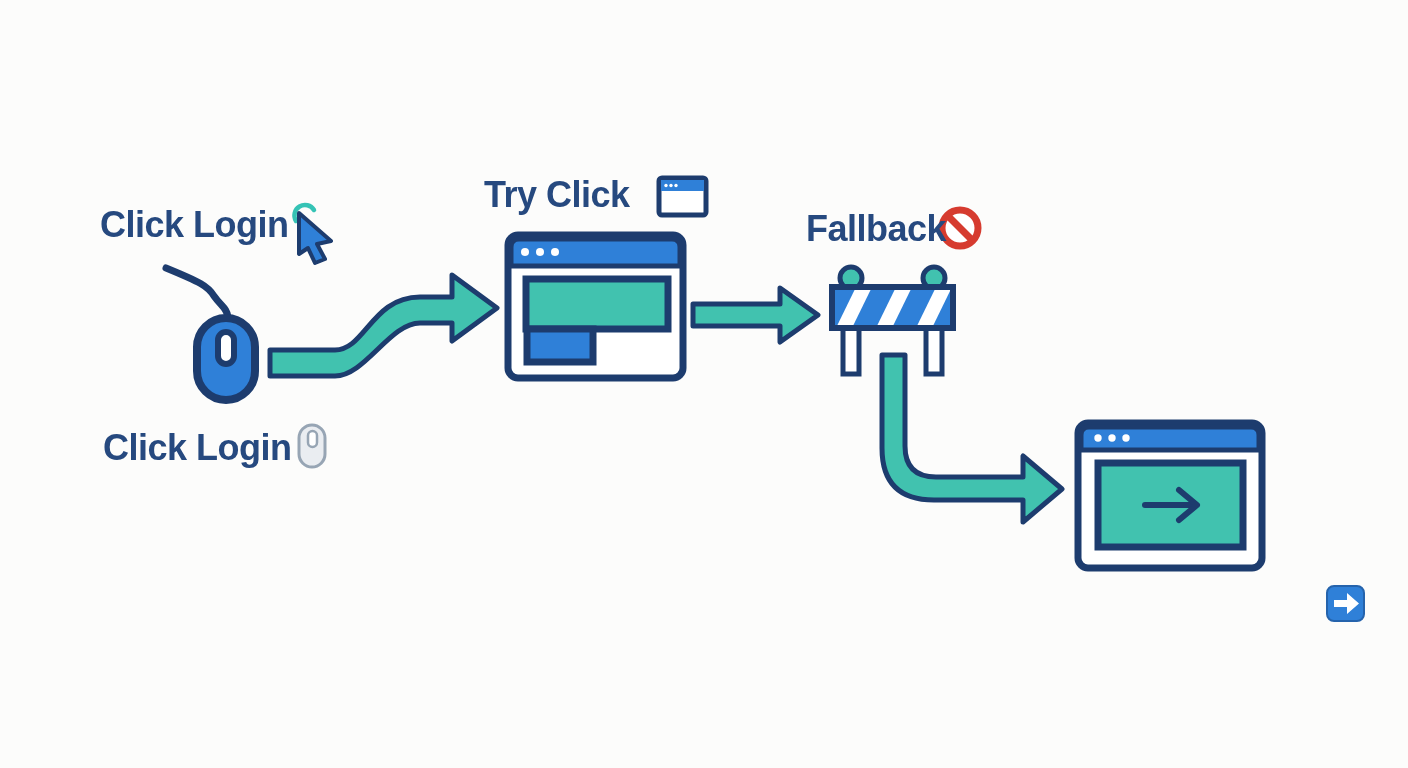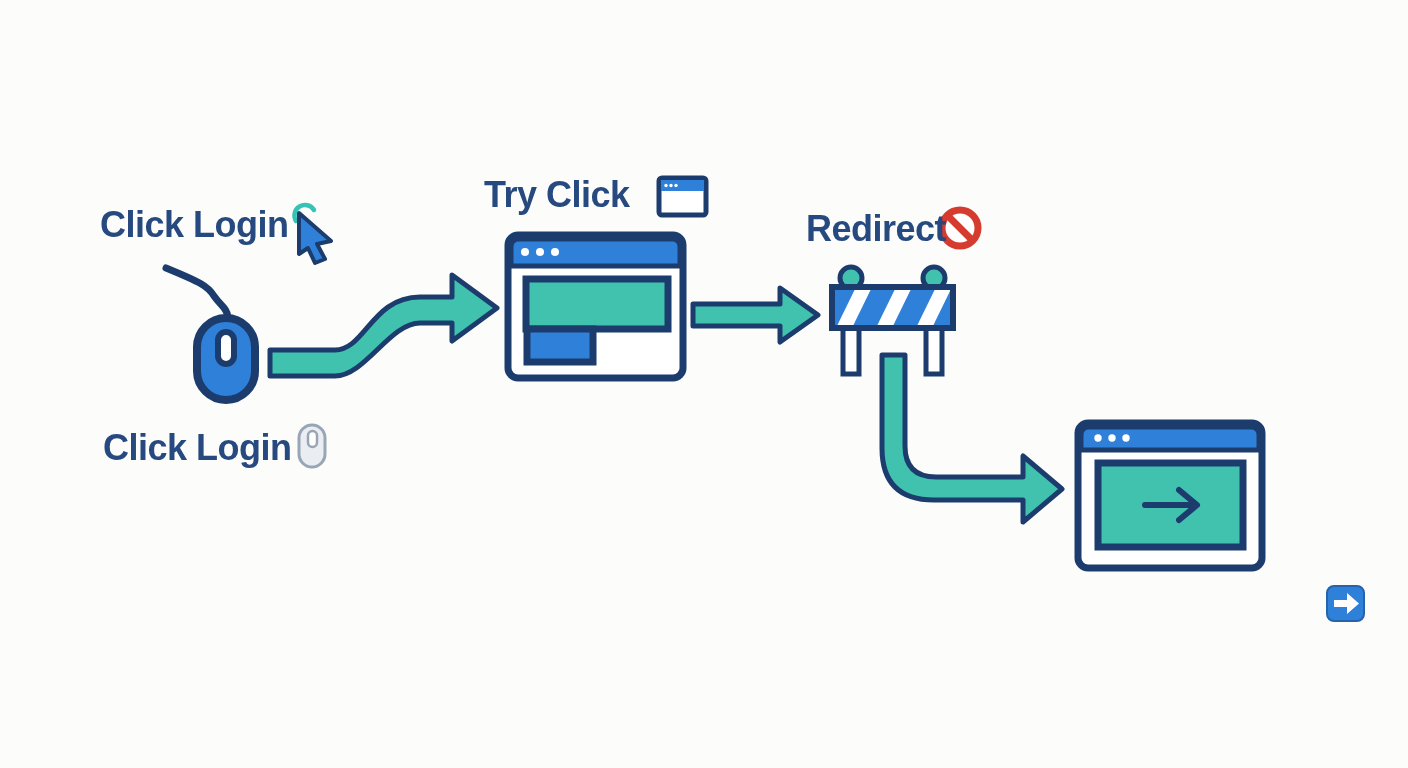--- a/index.html
+++ b/index.html
@@ -114,18 +114,18 @@
     <g>
       <rect x="299" y="425" width="26" height="42" rx="13" fill="#eaedf1" stroke="#97a5b4" stroke-width="3"></rect>
       <rect x="308" y="431" width="9" height="16" rx="4.5" fill="#ffffff" stroke="#97a5b4" stroke-width="2.5"></rect>
     </g>
   </svg>
 
   <div class="label label-lg" style="left:100px; top:203px;">Click Login</div>
 
   <div class="label label-lg" style="left:484px; top:173px;">Try Click</div>
 
-  <div class="label label-lg" style="left:806px; top:207px;">Redirect</div>
+  <div class="label label-lg" style="left:806px; top:207px;">Fallback</div>
 
   <div class="label label-lg" style="left:103px; top:426px;">Click Login</div>
 
 
 </div>
 
 </body></html>

